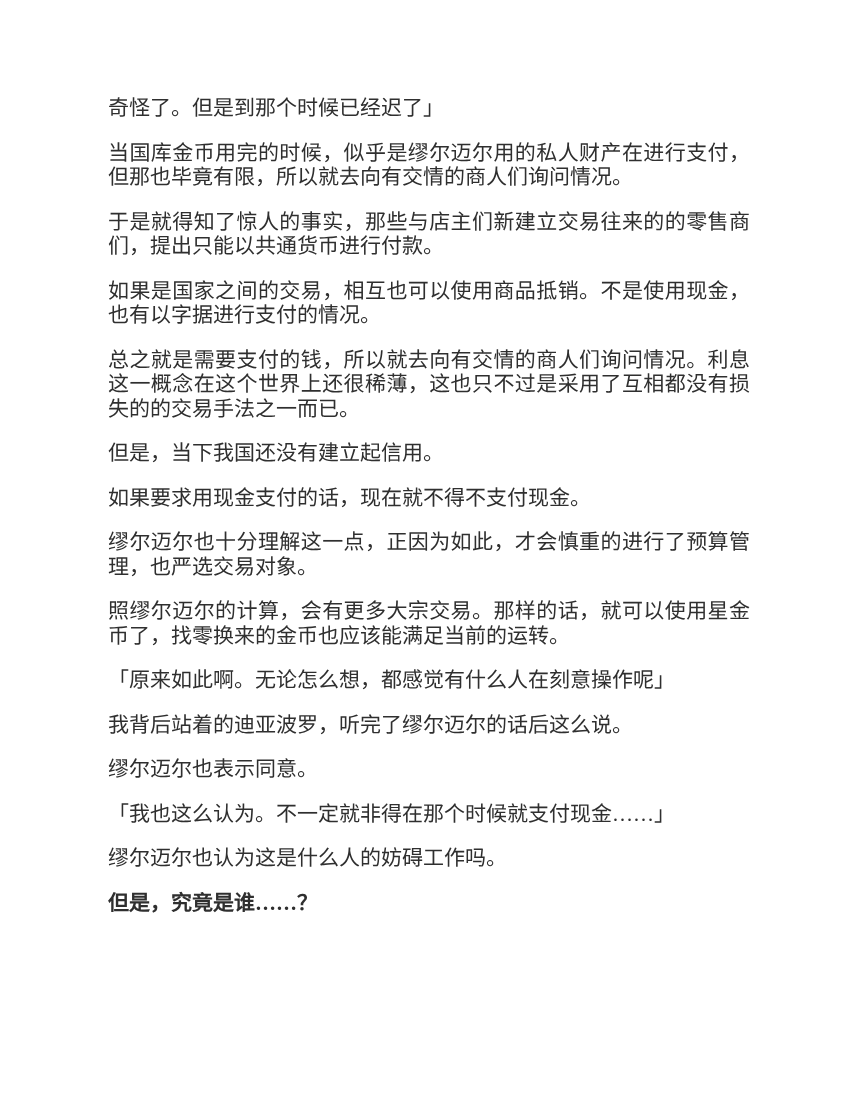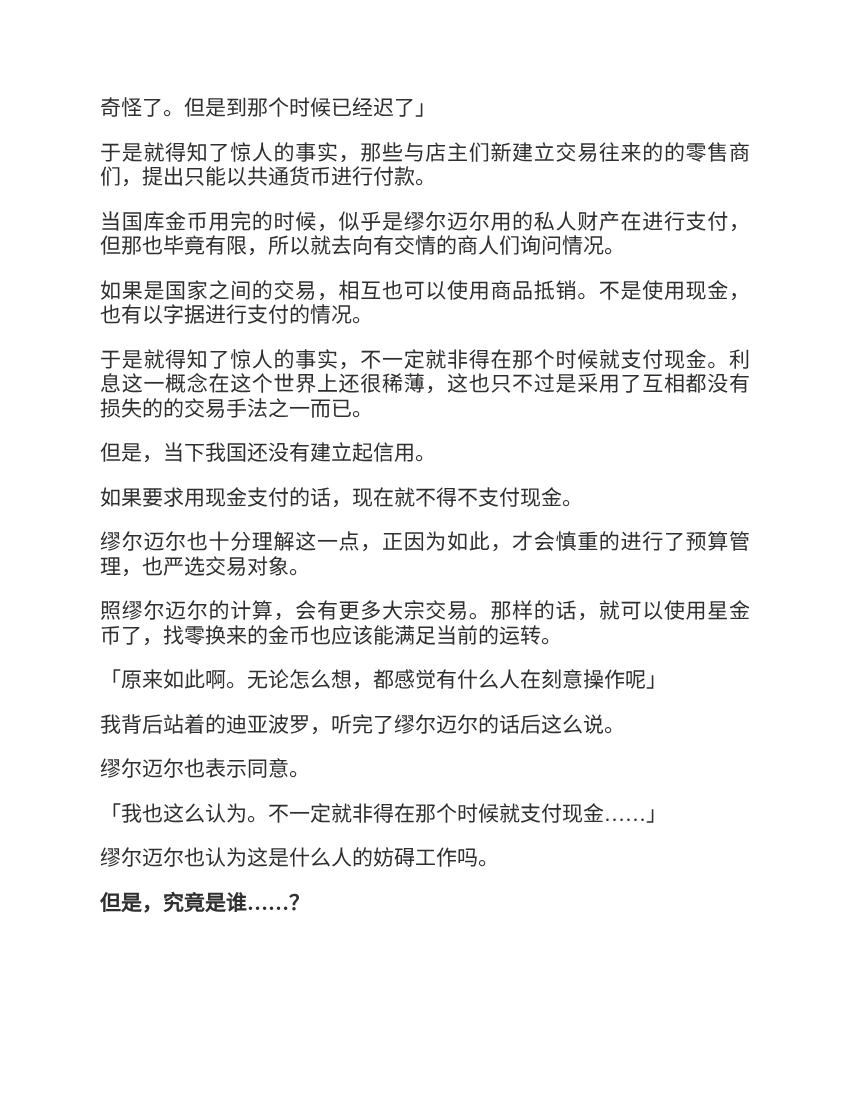--- a/index.html
+++ b/index.html
@@ -14,44 +14,44 @@
     overflow: hidden;
     font-family: "Liberation Serif", "DejaVu Serif", serif;
   }
   .page {
     position: absolute;
     left: 100px;
     top: 96px;
     width: 650px;
   }
   .page p {
-    margin: 0 0 20px 0;
+    margin: 0 0 20px 8px;
     font-size: 21px;
     line-height: 24.5px;
     font-weight: 400;
     color: #2f2f2f;
     text-align: justify;
     text-justify: inter-ideograph;
     letter-spacing: 0;
     word-break: break-all;
   }
   .page p:last-child {
     margin-bottom: 0;
     font-weight: bold;
   }
 </style>
 </head>
 <body>
 
 <div class="page">
   <p>奇怪了。但是到那个时候已经迟了」</p>
+  <p>当国库金币用完的时候，似乎是缪尔迈尔用的私人财产在进行支付，但那也毕竟有限，所以就去向有交情的商人们询问情况。</p>
   <p>于是就得知了惊人的事实，那些与店主们新建立交易往来的的零售商们，提出只能以共通货币进行付款。</p>
-  <p>当国库金币用完的时候，似乎是缪尔迈尔用的私人财产在进行支付，但那也毕竟有限，所以就去向有交情的商人们询问情况。</p>
   <p>如果是国家之间的交易，相互也可以使用商品抵销。不是使用现金，也有以字据进行支付的情况。</p>
-  <p>于是就得知了惊人的事实，不一定就非得在那个时候就支付现金。利息这一概念在这个世界上还很稀薄，这也只不过是采用了互相都没有损失的的交易手法之一而已。</p>
+  <p>总之就是需要支付的钱，所以就去向有交情的商人们询问情况。利息这一概念在这个世界上还很稀薄，这也只不过是采用了互相都没有损失的的交易手法之一而已。</p>
   <p>但是，当下我国还没有建立起信用。</p>
   <p>如果要求用现金支付的话，现在就不得不支付现金。</p>
   <p>缪尔迈尔也十分理解这一点，正因为如此，才会慎重的进行了预算管理，也严选交易对象。</p>
   <p>照缪尔迈尔的计算，会有更多大宗交易。那样的话，就可以使用星金币了，找零换来的金币也应该能满足当前的运转。</p>
   <p>「原来如此啊。无论怎么想，都感觉有什么人在刻意操作呢」</p>
   <p>我背后站着的迪亚波罗，听完了缪尔迈尔的话后这么说。</p>
   <p>缪尔迈尔也表示同意。</p>
   <p>「我也这么认为。不一定就非得在那个时候就支付现金……」</p>
   <p>缪尔迈尔也认为这是什么人的妨碍工作吗。</p>
   <p>但是，究竟是谁……？</p>

